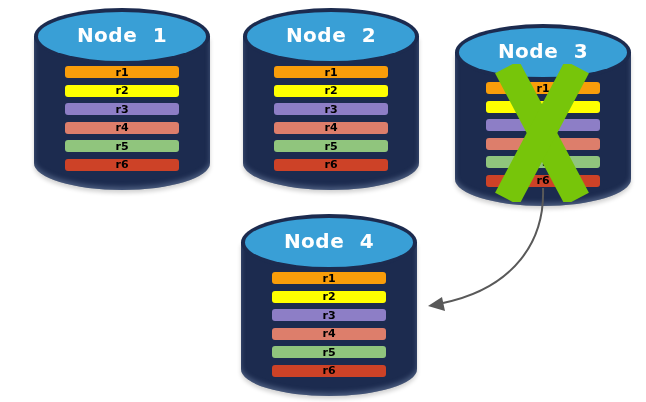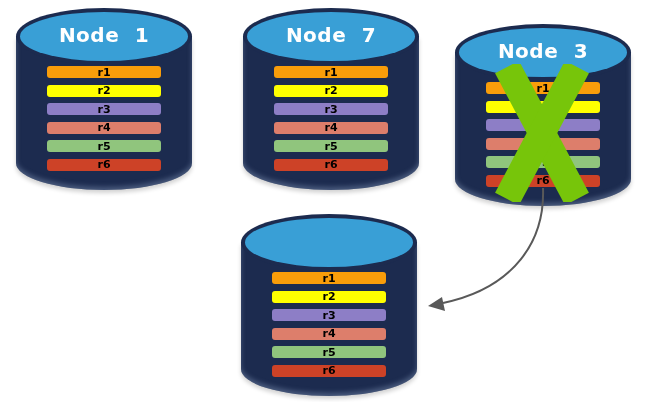--- a/index.html
+++ b/index.html
@@ -25,40 +25,40 @@
        color:var(--row-label-text,#000);
        font-family:"DejaVu Sans",sans-serif;font-weight:bold;font-size:11px;line-height:1;}
   .x-overlay{position:absolute;left:37px;top:40px;}
   .arrow-overlay{position:absolute;left:0;top:0;pointer-events:none;}
 </style>
 </head>
 <body>
 
 <div class="canvas">
 
-  <div class="node" style="left:16px;top:8px;">
+  <div class="node" style="left:34px;top:8px;">
     <div class="cyl-body"></div>
     <div class="cyl-top"></div>
     <div class="cyl-top-inner"></div>
     <div class="node-title">Node 1</div>
     <div class="rows">
         <div class="row" style="background: rgb(249, 157, 10);">r1</div>
         <div class="row" style="background: rgb(255, 255, 0);">r2</div>
         <div class="row" style="background: rgb(141, 126, 198);">r3</div>
         <div class="row" style="background: rgb(221, 126, 107);">r4</div>
         <div class="row" style="background: rgb(144, 197, 125);">r5</div>
         <div class="row" style="background: rgb(205, 66, 39);">r6</div>
       </div>
   </div>
 
   <div class="node" style="left:243px;top:8px;">
     <div class="cyl-body"></div>
     <div class="cyl-top"></div>
     <div class="cyl-top-inner"></div>
-    <div class="node-title">Node 7</div>
+    <div class="node-title">Node 2</div>
     <div class="rows">
         <div class="row" style="background: rgb(249, 157, 10);">r1</div>
         <div class="row" style="background: rgb(255, 255, 0);">r2</div>
         <div class="row" style="background: rgb(141, 126, 198);">r3</div>
         <div class="row" style="background: rgb(221, 126, 107);">r4</div>
         <div class="row" style="background: rgb(144, 197, 125);">r5</div>
         <div class="row" style="background: rgb(205, 66, 39);">r6</div>
       </div>
   </div>
 
@@ -78,20 +78,21 @@
     <svg class="x-overlay" width="100" height="138" viewBox="0 0 100 138">
       <line x1="15" y1="3" x2="85" y2="135" stroke-width="27" stroke="#77C50A"></line>
       <line x1="85" y1="3" x2="15" y2="135" stroke-width="27" stroke="#77C50A"></line>
     </svg>
   </div>
 
   <div class="node" style="left:241px;top:214px;">
     <div class="cyl-body"></div>
     <div class="cyl-top"></div>
     <div class="cyl-top-inner"></div>
+    <div class="node-title">Node 4</div>
     <div class="rows">
         <div class="row" style="background: rgb(249, 157, 10);">r1</div>
         <div class="row" style="background: rgb(255, 255, 0);">r2</div>
         <div class="row" style="background: rgb(141, 126, 198);">r3</div>
         <div class="row" style="background: rgb(221, 126, 107);">r4</div>
         <div class="row" style="background: rgb(144, 197, 125);">r5</div>
         <div class="row" style="background: rgb(205, 66, 39);">r6</div>
       </div>
   </div>
 

